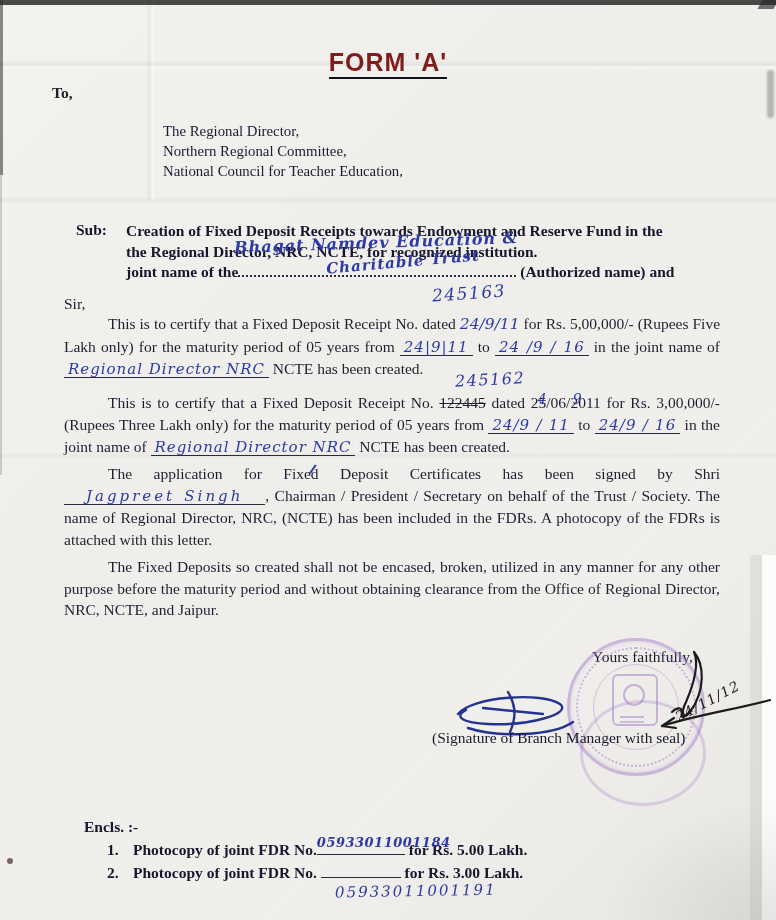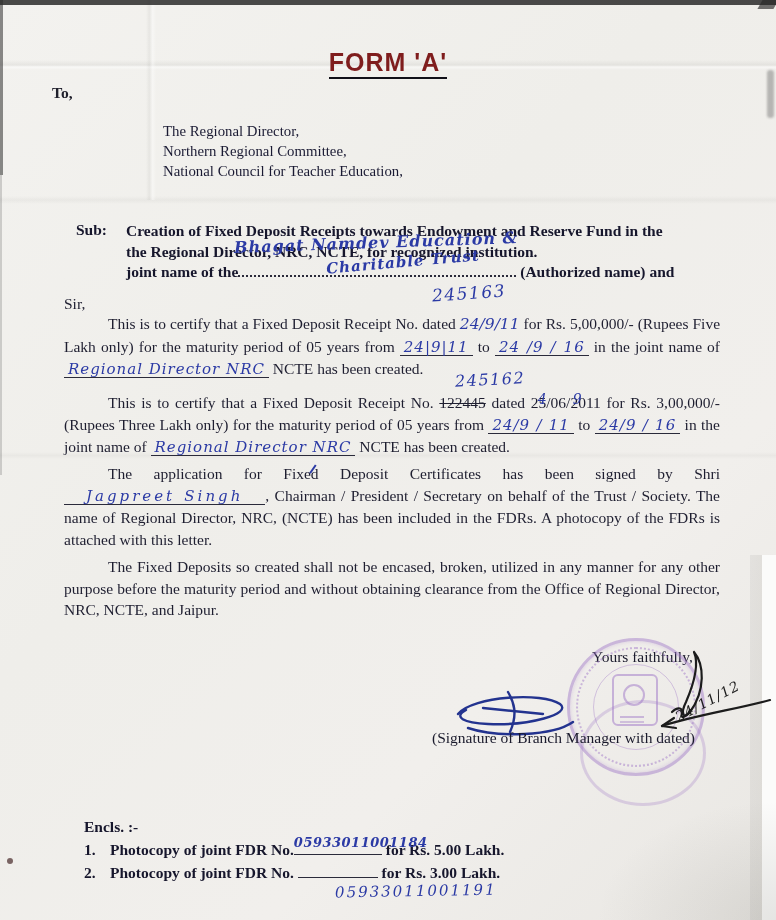--- a/index.html
+++ b/index.html
@@ -71,21 +71,21 @@
   .stamp .logo{position:absolute;left:45px;top:36px;width:42px;height:48px;border:2.5px solid rgba(158,118,198,.6);border-radius:6px;}
   .stamp .logo:after{content:"";position:absolute;left:9px;top:8px;width:18px;height:18px;border:2px solid rgba(158,118,198,.6);border-radius:50%;}
   .stamp .logo:before{content:"";position:absolute;left:6px;bottom:6px;width:24px;height:2px;background:rgba(158,118,198,.55);box-shadow:0 5px 0 rgba(158,118,198,.45);}
   .stamp2{position:absolute;left:580px;top:700px;width:120px;height:100px;border-radius:50%;border:3px solid rgba(158,118,198,.28);z-index:1;}
 
   svg.sig{position:absolute;z-index:5;}
   .sig-blue{left:448px;top:684px;}
   .sig-black{left:632px;top:650px;}
 
   .encls{position:absolute;left:84px;top:816px;font-weight:bold;font-size:15.5px;color:#16162c;line-height:22px;}
-  .encl-item{margin-top:1px;}
+  .encl-item{margin-top:1px;margin-left:23px;}
   .encl-item .num{display:inline-block;width:26px;}
   .fdr-hw{display:inline-block;position:relative;border-bottom:1.8px solid #2a2a3a;min-width:88px;height:15px;vertical-align:baseline;}
   .fdr-hw .hw{position:absolute;left:0;top:-7px;font-size:13px;white-space:nowrap;letter-spacing:.5px;font-weight:bold;}
   .blank{display:inline-block;width:80px;border-bottom:1.8px solid #2a2a3a;height:14px;}
   .hwbelow{left:335px;top:882px;font-size:15px;letter-spacing:2px;transform:rotate(-1deg);}
 </style>
 </head>
 <body>
 
 <div class="crease h1"></div>
@@ -189,21 +189,21 @@
 <svg class="sig sig-black" width="140" height="92" viewBox="0 0 140 92">
   <g fill="none" stroke="#1c1c1c" stroke-width="2.2" stroke-linecap="round">
     <path d="M62,2 C72,14 74,40 58,62 C52,70 48,64 54,52 C60,38 68,16 62,2"></path>
     <path d="M40,62 C46,56 52,58 50,64 C48,70 56,66 58,60"></path>
     <path d="M30,76 C60,66 110,58 138,50"></path>
     <path d="M30,76 L42,68 M30,76 L44,78"></path>
   </g>
 </svg>
 <div class="hw-free hwdate">24/11/12</div>
 
-<div class="sigcap">(Signature of Branch Manager with dated)</div>
+<div class="sigcap">(Signature of Branch Manager with seal)</div>
 
 <div class="encls">
   <div>Encls.  :-</div>
   <div class="encl-item">
     <span class="num">1.</span><span>Photocopy of joint FDR No.</span><span class="fdr-hw"><span class="hw">05933011001184</span></span>
     <span>for Rs. 5.00 Lakh.</span>
   </div>
   <div class="encl-item">
     <span class="num">2.</span><span>Photocopy of joint FDR No.</span>
     <span class="blank"></span>

